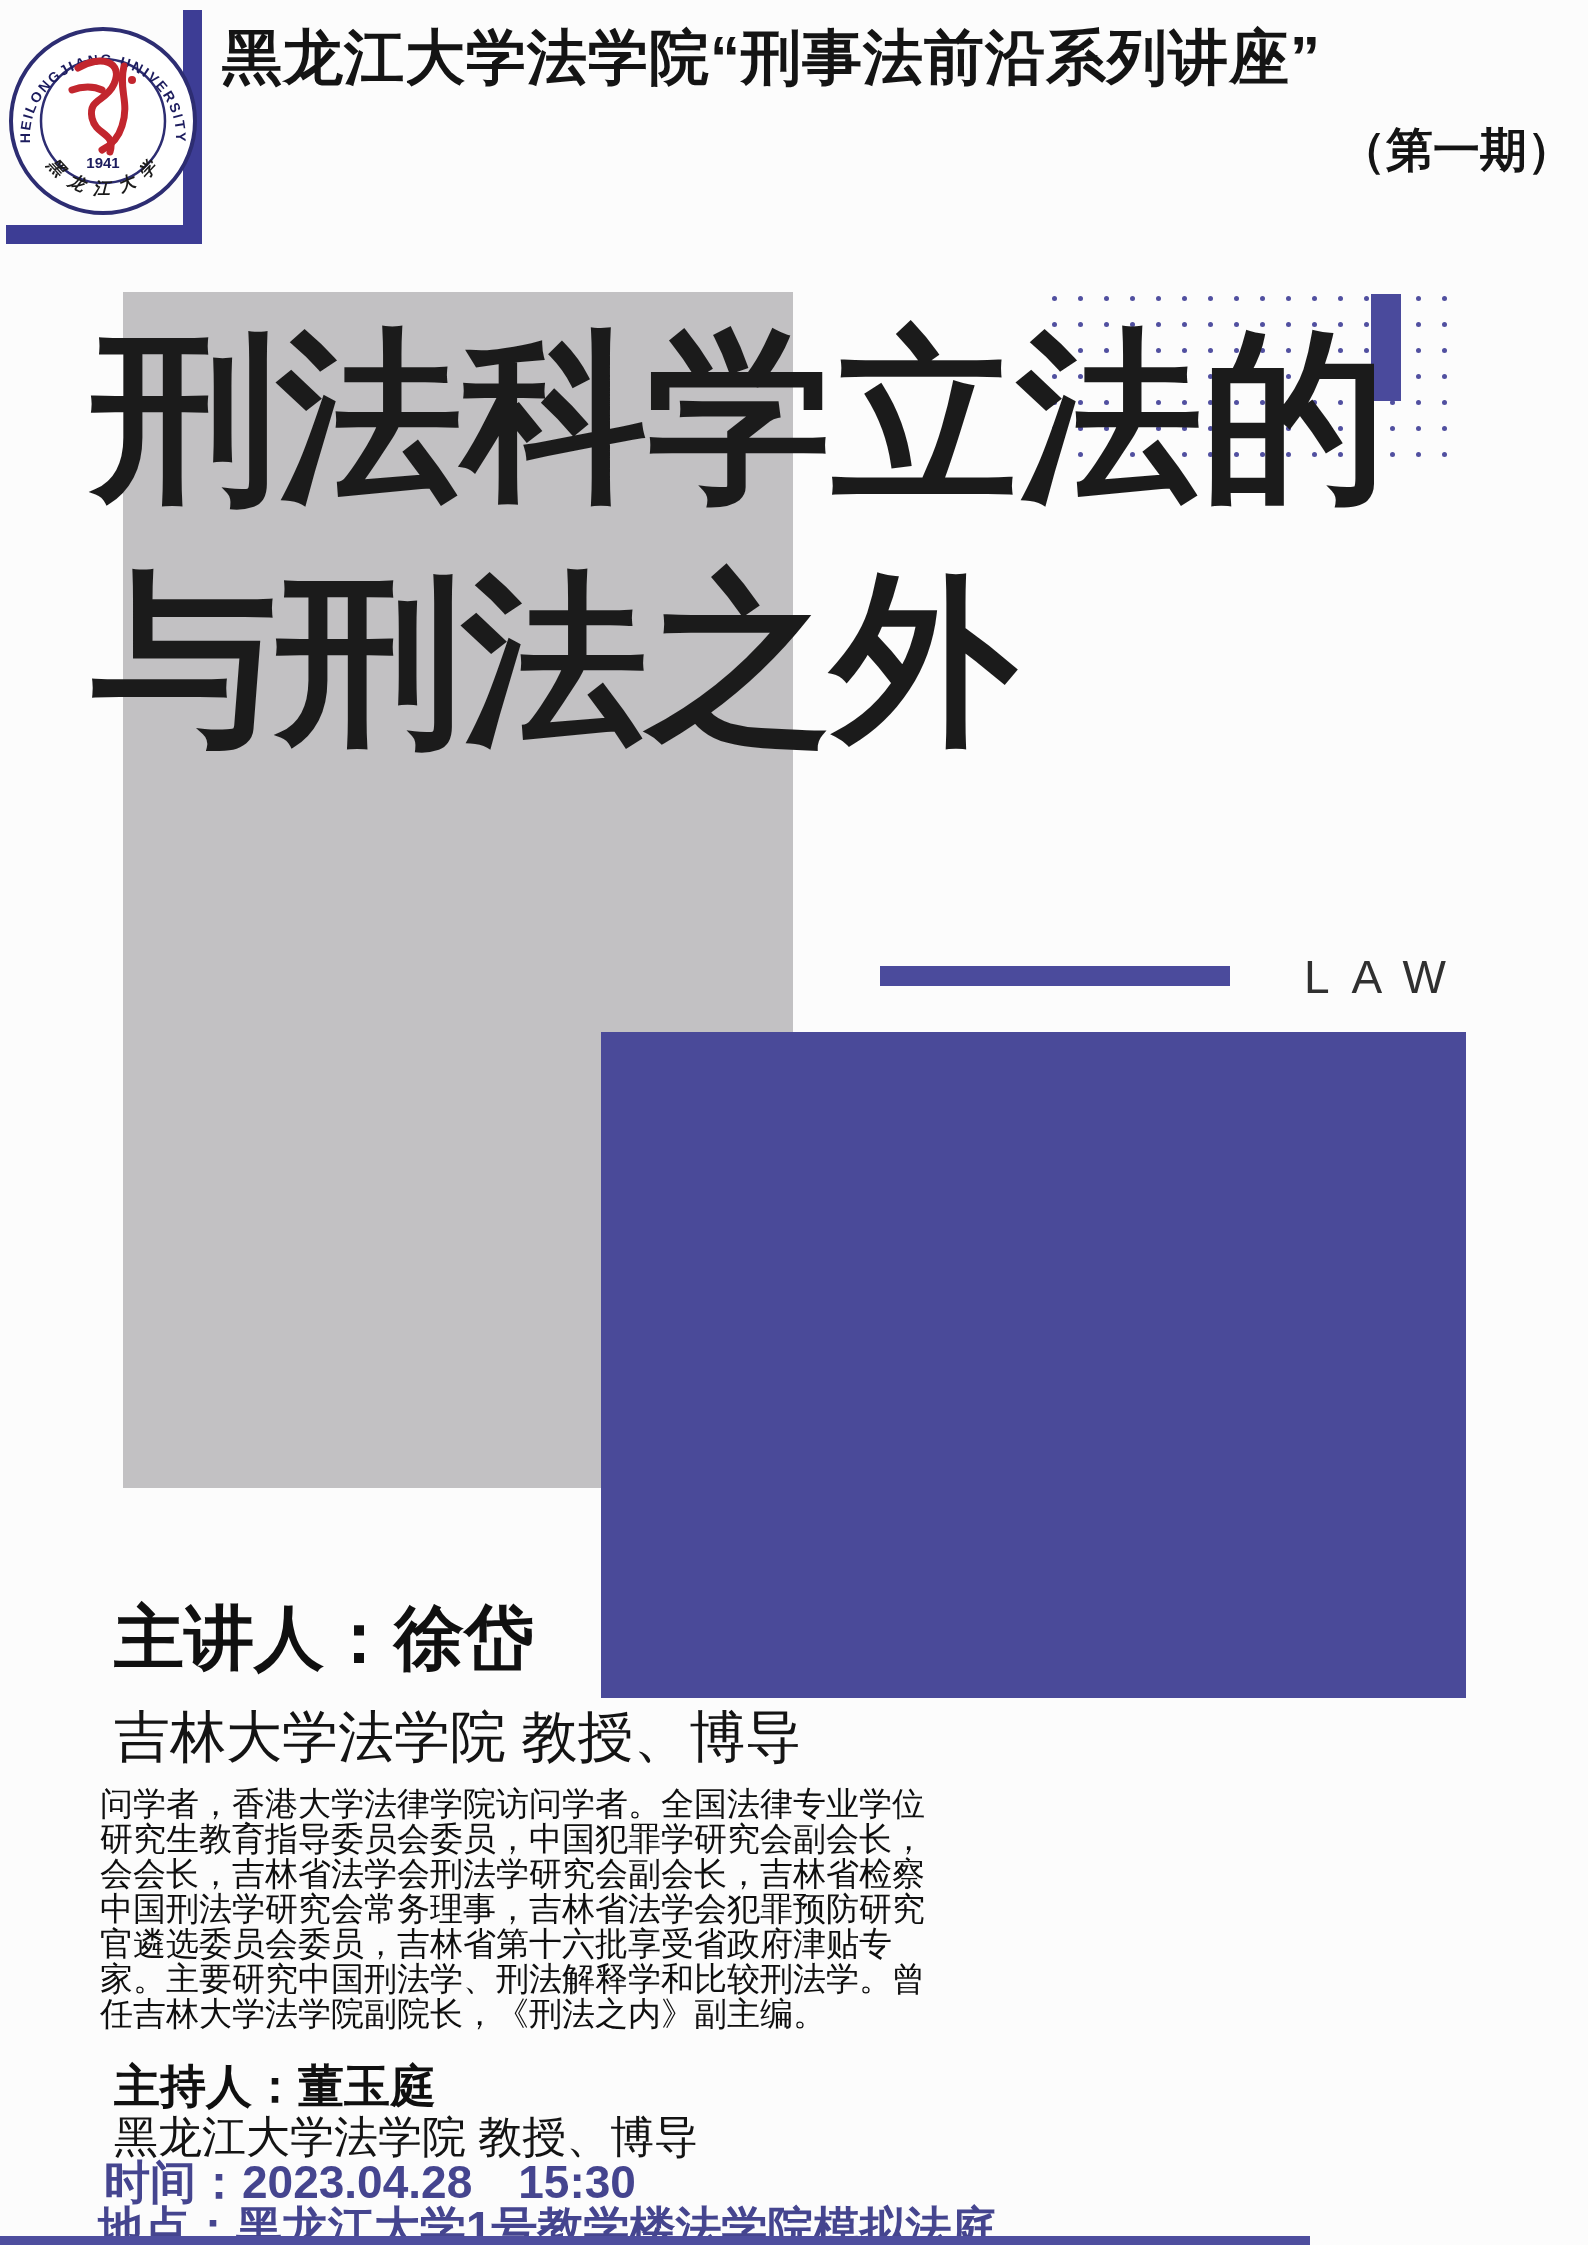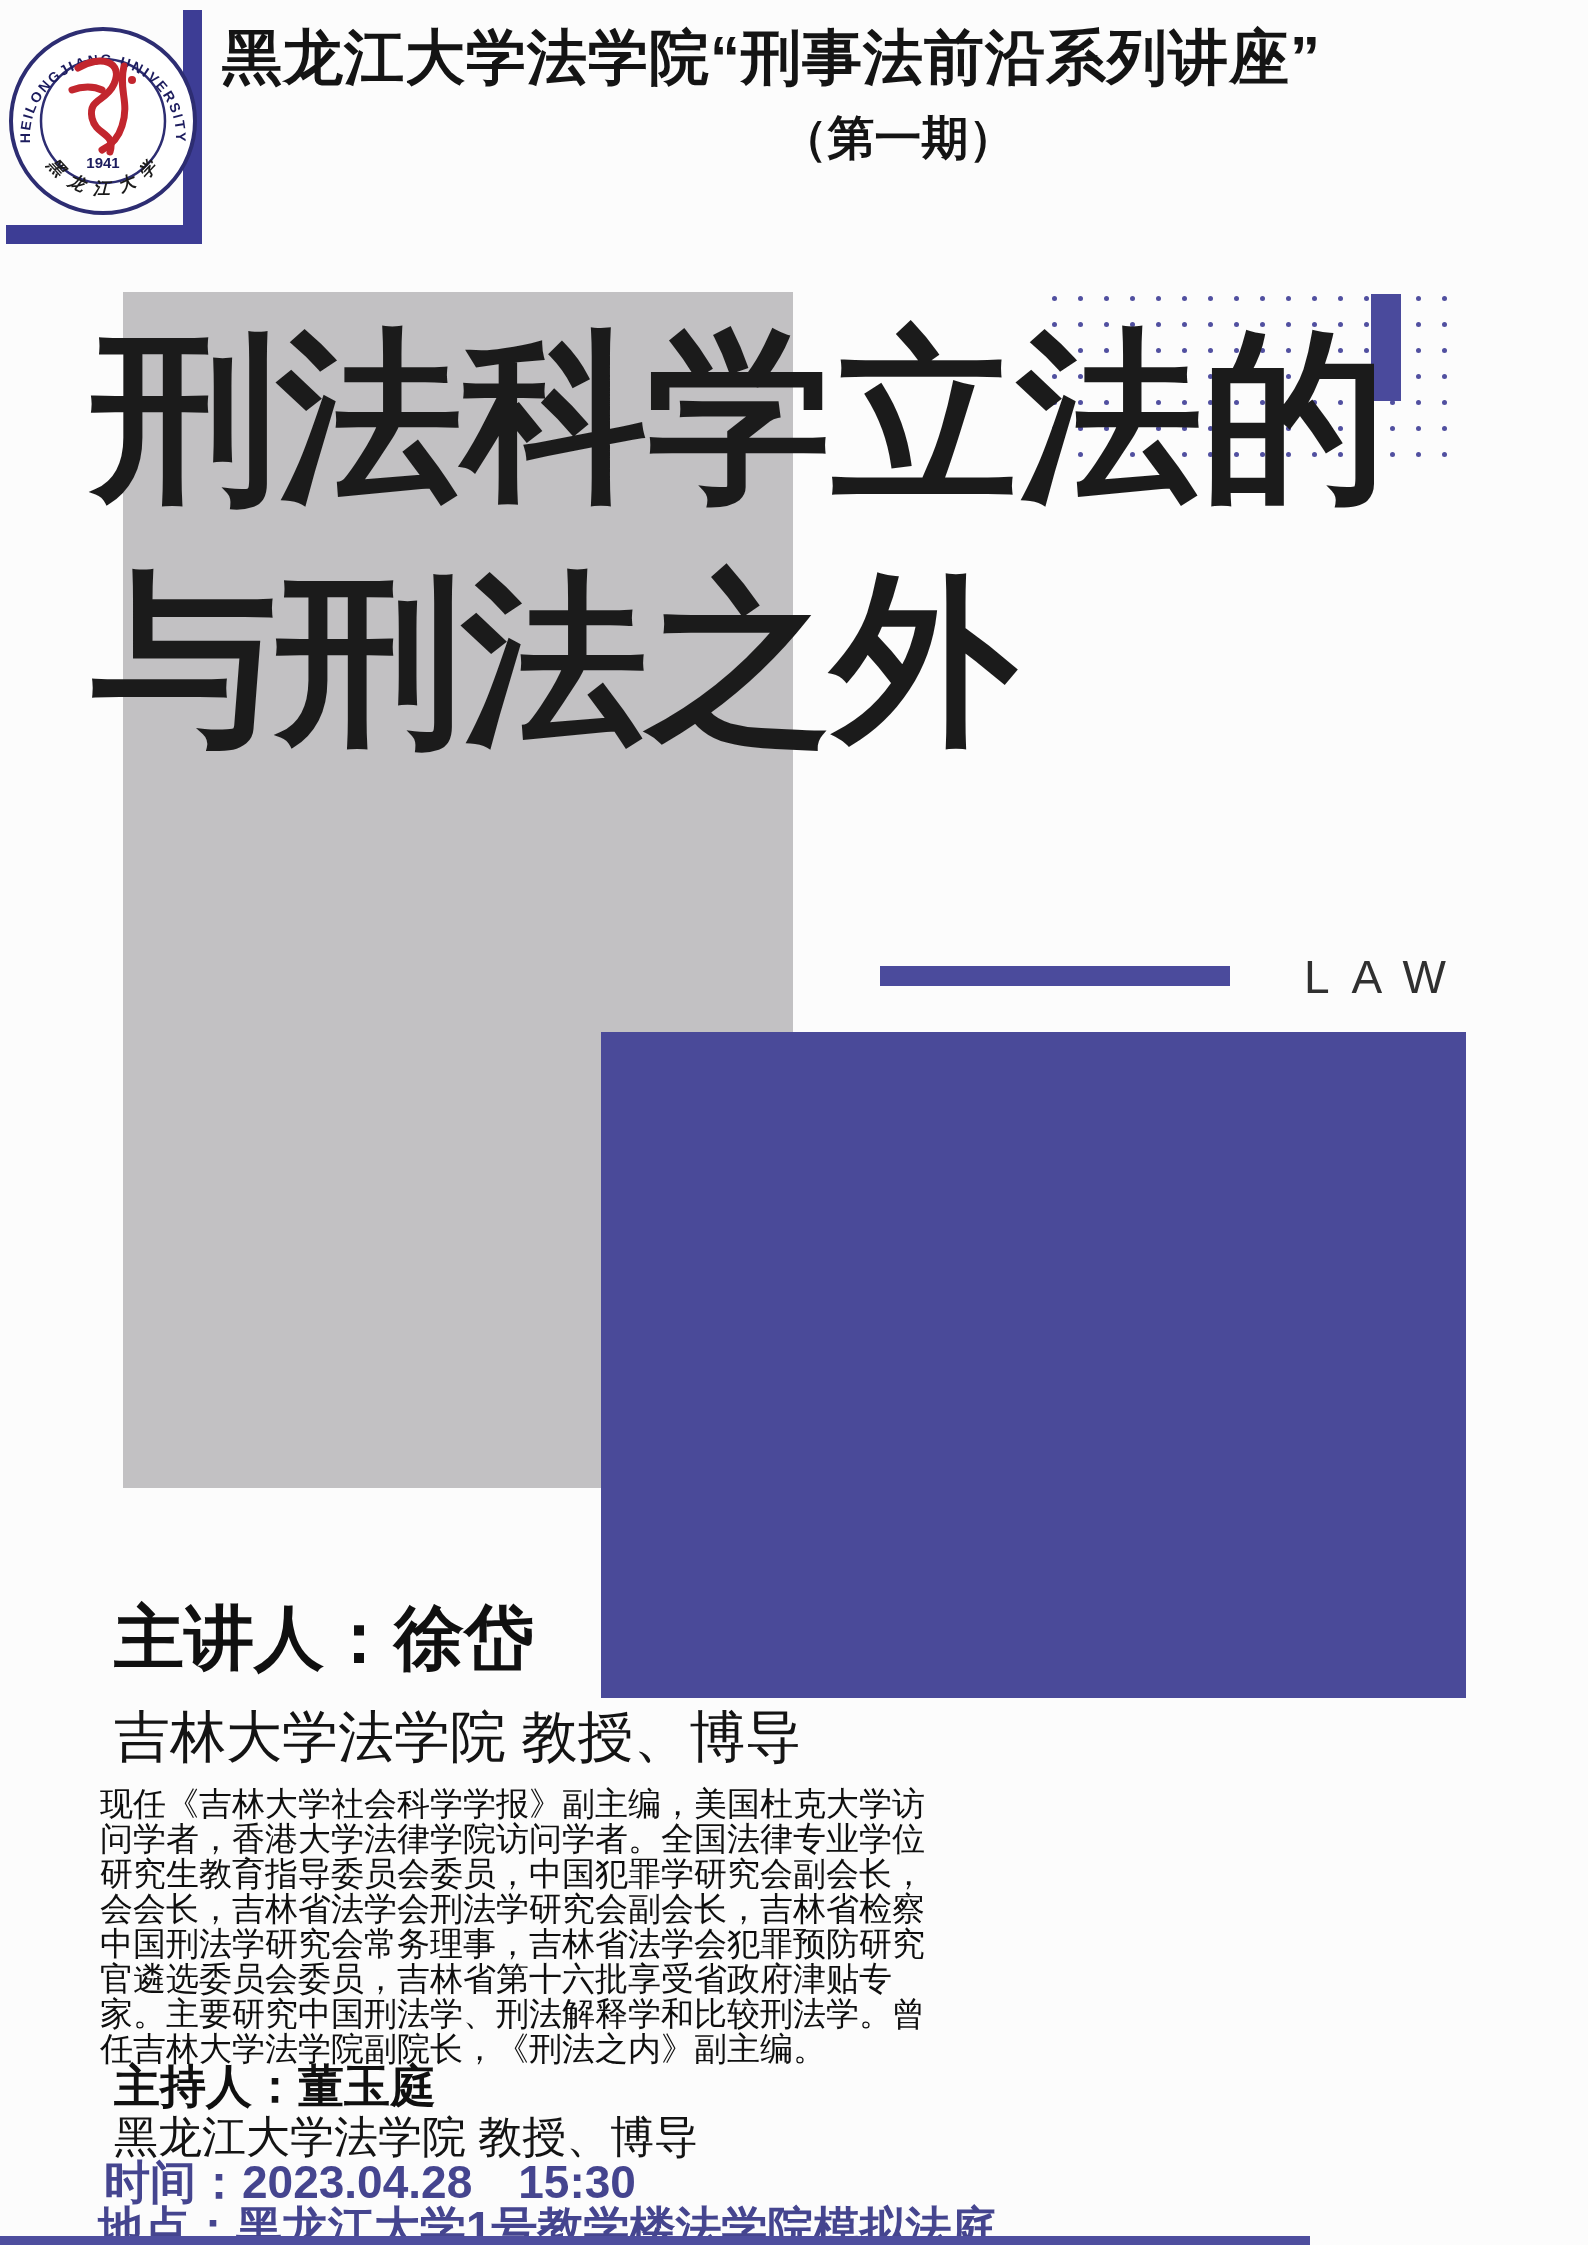--- a/index.html
+++ b/index.html
@@ -7,21 +7,21 @@
     position:relative;width:1588px;height:2245px;background:#fcfcfc;
     overflow:hidden;font-family:"Liberation Sans",sans-serif;
   }
   .abs{position:absolute;}
   
   #logo-box{left:6px;top:6px;width:200px;height:240px;z-index:5;}
   #logo-frame-v{left:183px;top:10px;width:19px;height:234px;background:#3d3d95;z-index:4;}
   #logo-frame-h{left:6px;top:225px;width:196px;height:19px;background:#3d3d95;z-index:4;}
   #header-text{left:222px;top:18px;width:1352px;z-index:3;}
   #header-title{font-size:60px;font-weight:bold;color:#141414;letter-spacing:1px;white-space:nowrap;}
-  #header-subtitle{font-size:47px;font-weight:bold;color:#141414;text-align:center;margin-top:8px;}
+  #header-subtitle{font-size:47px;font-weight:bold;color:#141414;text-align:right;margin-top:20px;}
   
   #gray-rect{left:123px;top:292px;width:670px;height:1196px;background:#c2c1c3;z-index:1;}
   #dot-grid{left:1052px;top:296px;width:420px;height:170px;z-index:1;}
   .dot{position:absolute;width:5px;height:5px;border-radius:50%;}
   #accent-bar-small{left:1371px;top:294px;width:30px;height:107px;background:#4a4a9c;z-index:2;}
   #blue-rect{left:601px;top:1032px;width:865px;height:666px;background:#4a4a99;z-index:2;}
   #law-underline{left:880px;top:966px;width:350px;height:20px;background:#4b4b9c;z-index:3;}
   #law-text{left:1304px;top:950px;font-size:46px;color:#303030;letter-spacing:22px;z-index:3;}
   
   #main-title{left:92px;top:296px;z-index:3;font-weight:900;color:#1b1b1b;
@@ -196,21 +196,20 @@
   <div class="abs" id="main-title">
     <div>刑法科学立法的</div>
     <div>与刑法之外</div>
   </div>
   <div class="abs" id="law-underline"></div>
   <div class="abs" id="law-text">LAW</div>
 
   <div class="abs" id="speaker-heading">主讲人：徐岱</div>
   <div class="abs" id="speaker-affiliation">吉林大学法学院 教授、博导</div>
   <div class="abs" id="speaker-bio">
-    <div class="bio-line">现任《吉林大学社会科学学报》副主编，美国杜克大学访</div>
     <div class="bio-line">问学者，香港大学法律学院访问学者。全国法律专业学位</div>
     <div class="bio-line">研究生教育指导委员会委员，中国犯罪学研究会副会长，</div>
     <div class="bio-line">会会长，吉林省法学会刑法学研究会副会长，吉林省检察</div>
     <div class="bio-line">中国刑法学研究会常务理事，吉林省法学会犯罪预防研究</div>
     <div class="bio-line">官遴选委员会委员，吉林省第十六批享受省政府津贴专</div>
     <div class="bio-line">家。主要研究中国刑法学、刑法解释学和比较刑法学。曾</div>
     <div class="bio-line">任吉林大学法学院副院长，《刑法之内》副主编。</div>
   </div>
 
   <div class="abs" id="host-heading">主持人：董玉庭</div>

